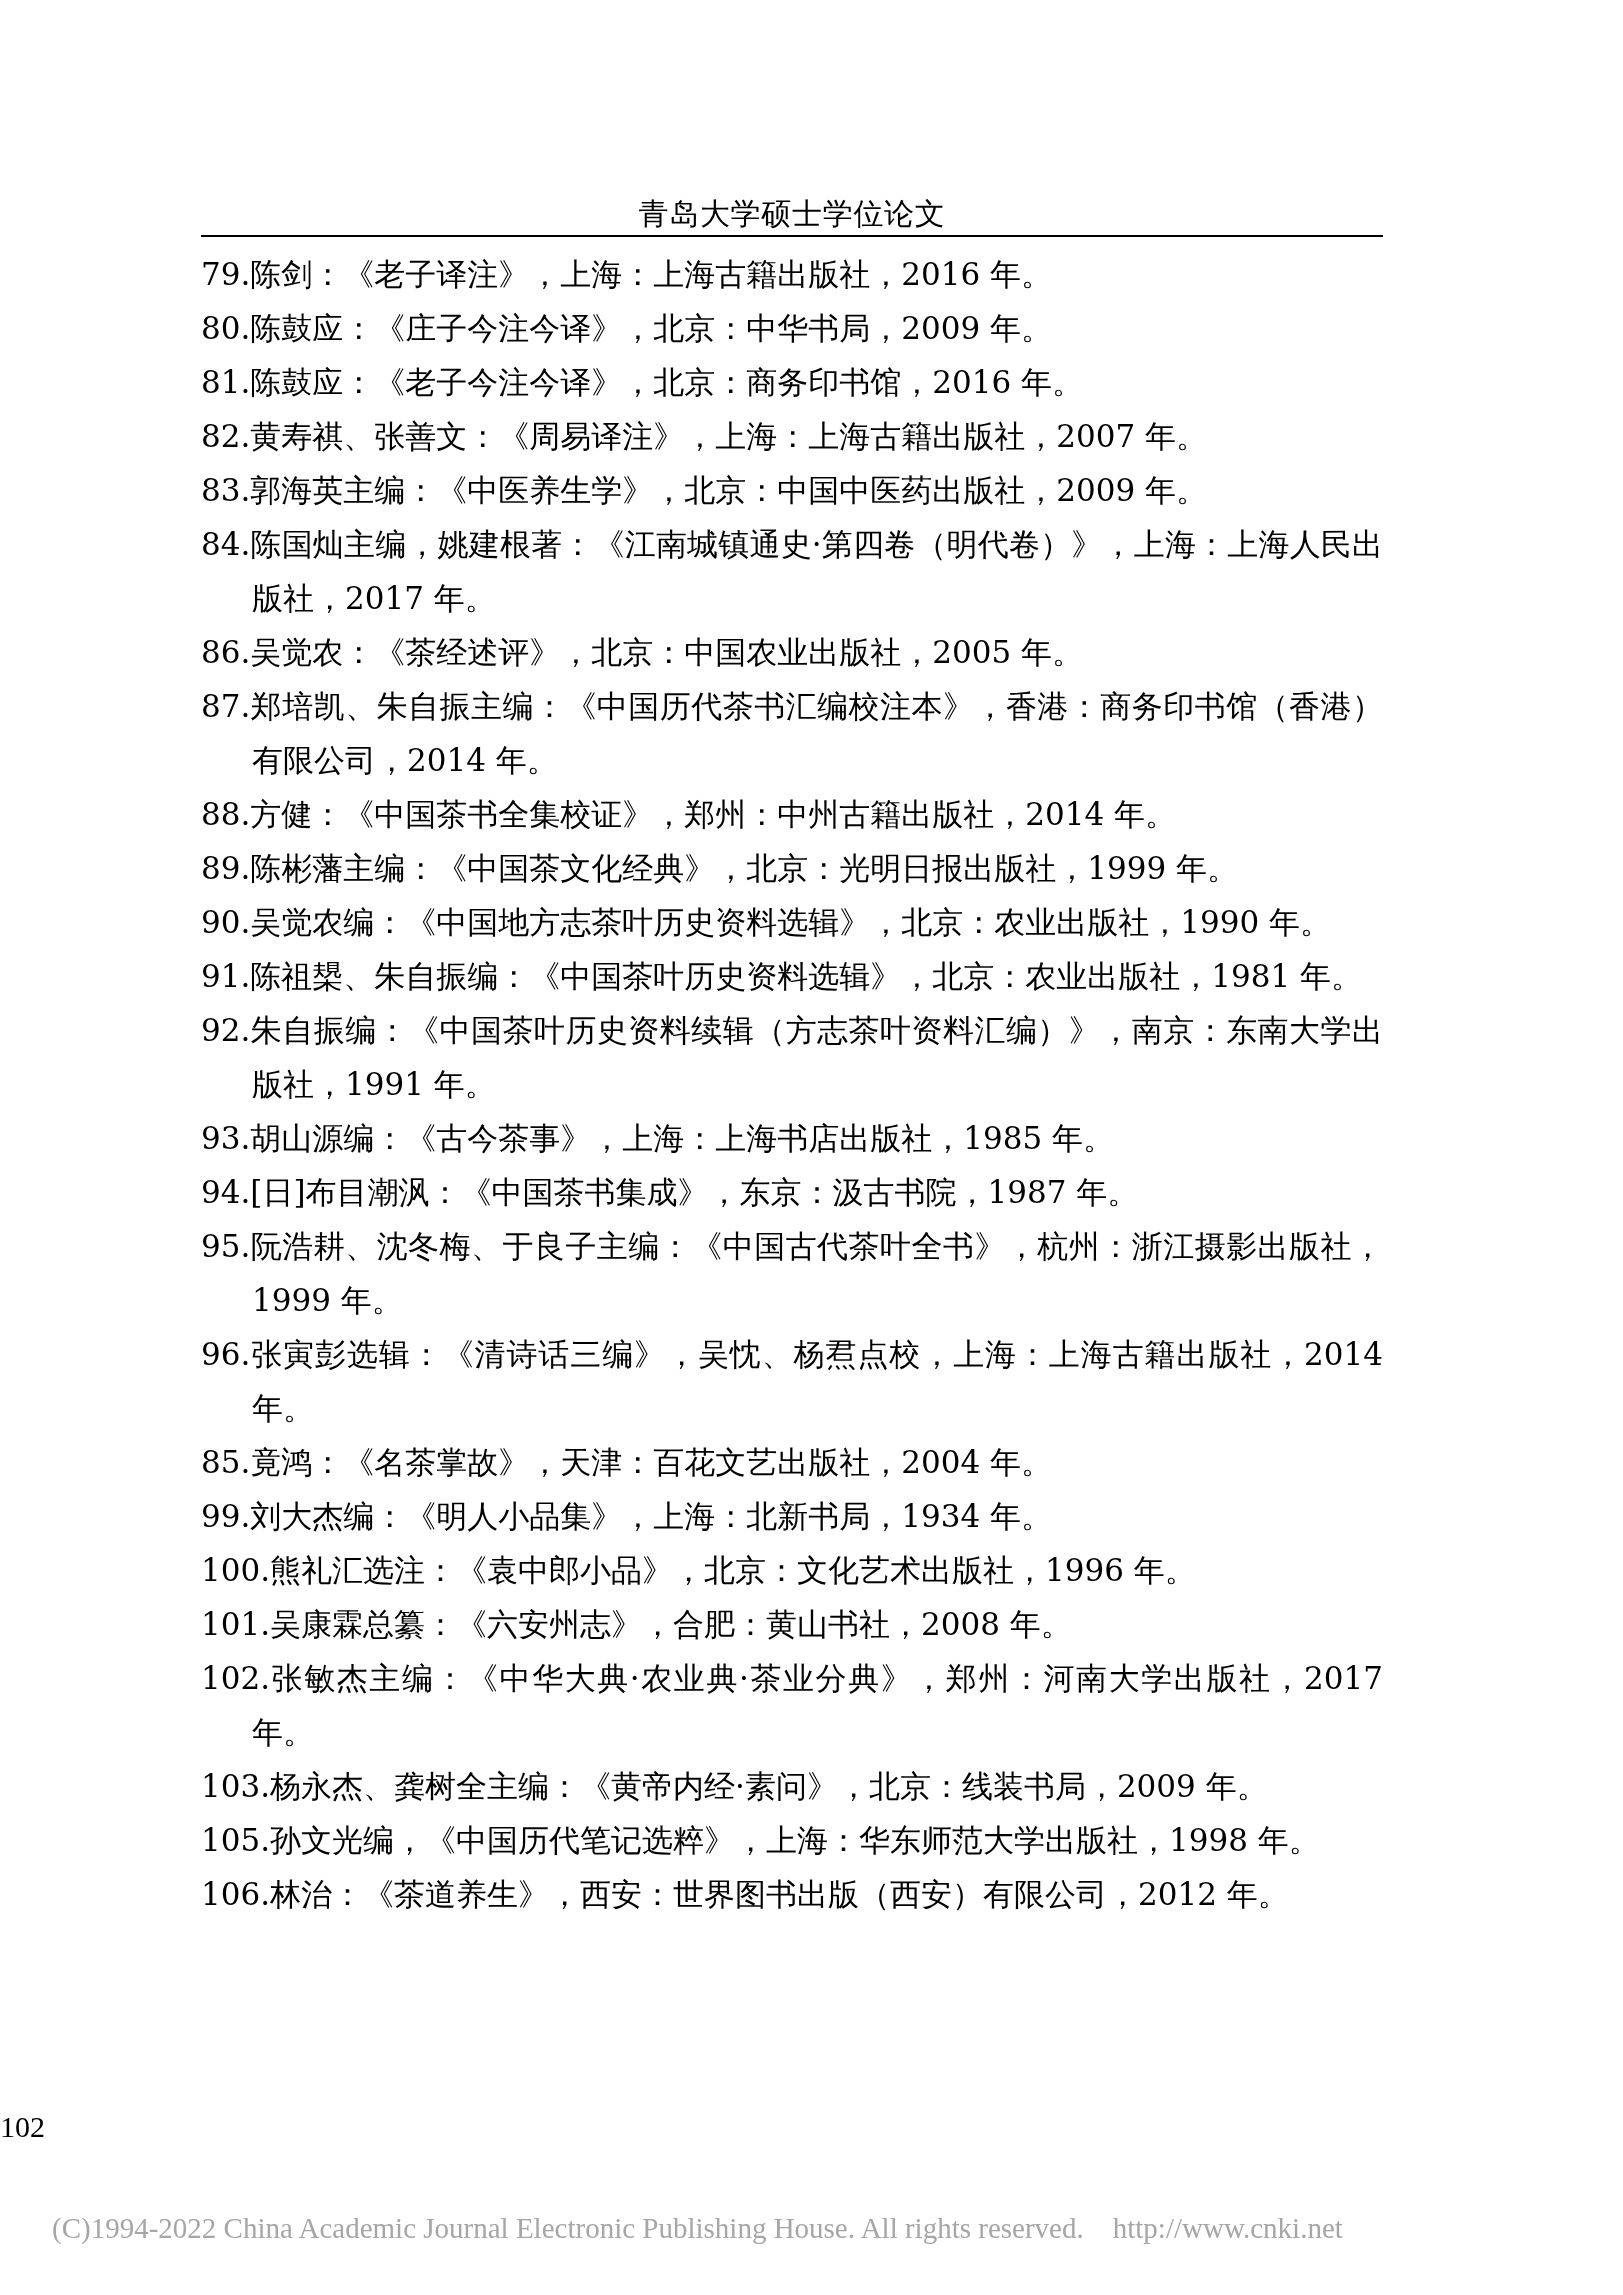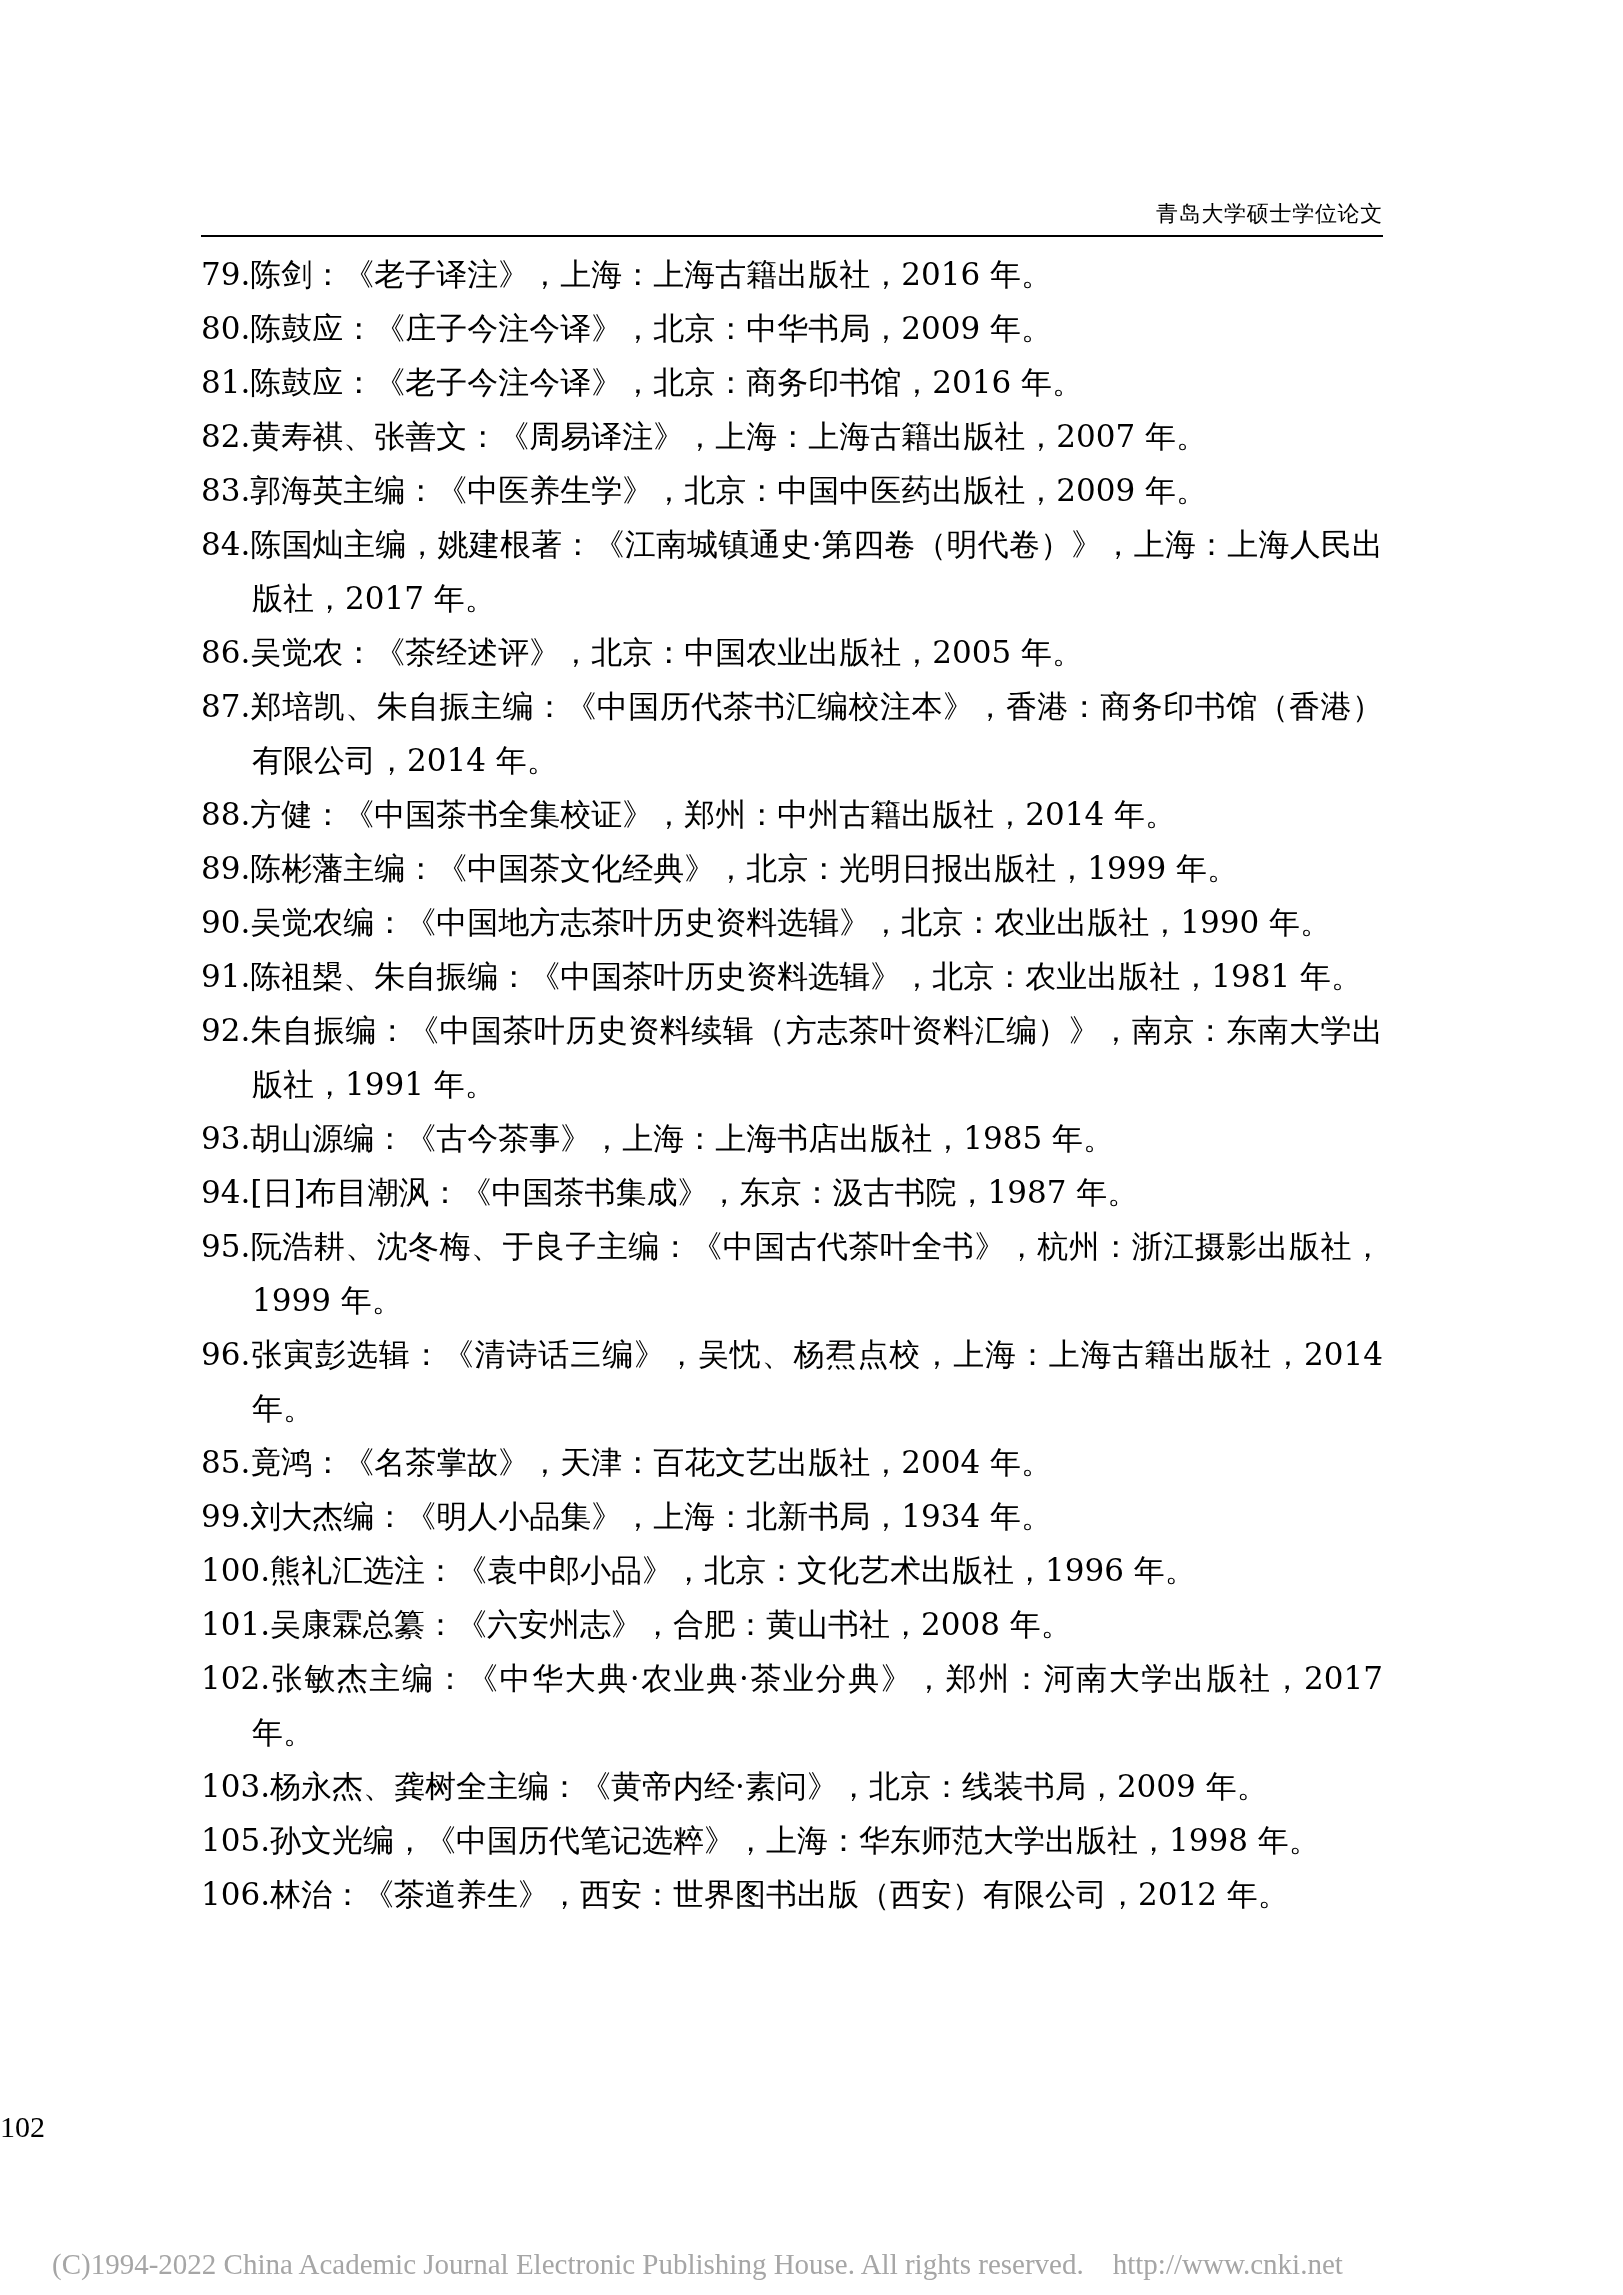--- a/index.html
+++ b/index.html
@@ -22,22 +22,22 @@
       width: 1182px;
       height: 43px;
       border-bottom: 2.6px solid #000000;
       box-sizing: border-box;
     }
     .page-header .title {
       position: absolute;
       left: 0;
       right: 0;
       top: 2.6px;
-      text-align: right;
-      font-size: 22px;
+      text-align: center;
+      font-size: 30px;
       line-height: 33px;
       letter-spacing: 0.7px;
     }
     .refs {
       position: absolute;
       left: 201px;
       top: 247px;
       width: 1182px;
       margin: 0;
       padding: 0;
@@ -71,21 +71,20 @@
     }
     .copyright {
       position: absolute;
       left: 52px;
       top: 2210px;
       font-family: "Liberation Serif", serif;
       font-size: 29px;
       line-height: 37px;
       color: #a6a6a6;
       white-space: pre;
-      margin-top: 36px;
     }
   </style>
 </head>
 <body>
 
 <div class="page-header">
   <div class="title">青岛大学硕士学位论文</div>
 </div>
 
 <ol class="refs">

